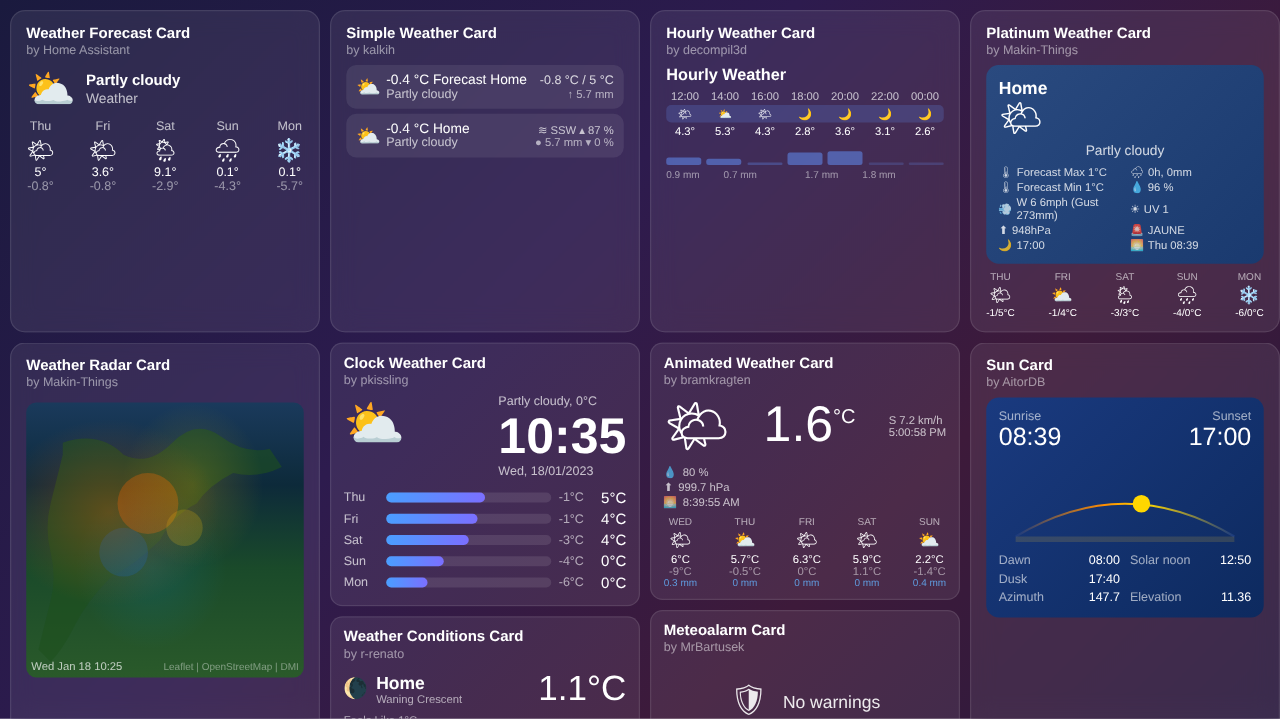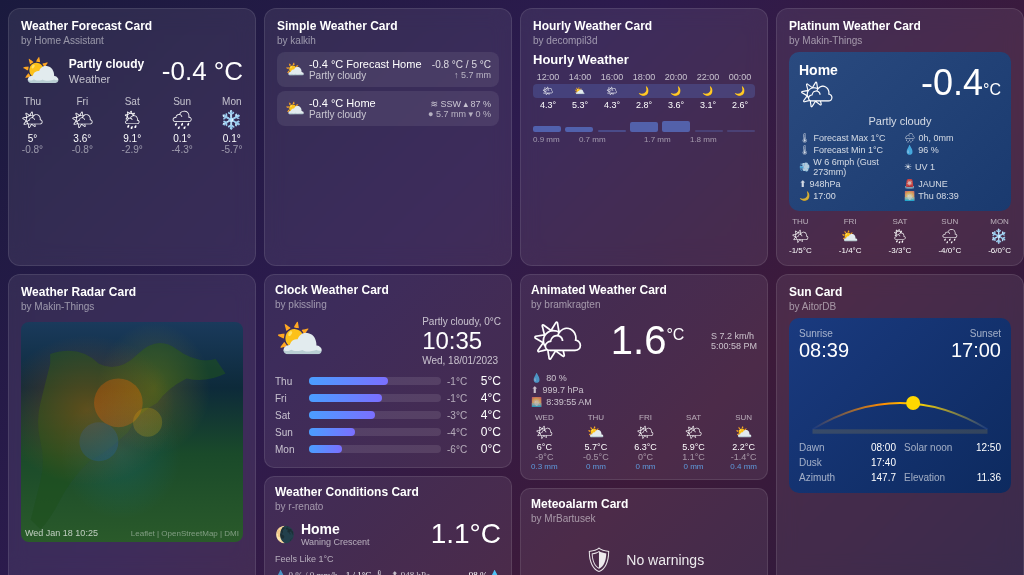--- a/index.html
+++ b/index.html
@@ -196,22 +196,22 @@
     .clock-right {
       text-align: left;
     }
 
     .clock-condition {
       font-size: 10px;
       color: rgba(255,255,255,0.7);
     }
 
     .clock-time {
-      font-size: 24px;
-      font-weight: 400;
+      font-size: 40px;
+      font-weight: 700;
     }
 
     .clock-date {
       font-size: 10px;
       color: rgba(255,255,255,0.7);
     }
 
     .clock-forecast {
       margin-top: 8px;
     }
@@ -559,21 +559,20 @@
   <div class="card-title">Weather Forecast Card</div>
   <div class="card-author">by Home Assistant</div>
   <div class="forecast-main">
     <div class="forecast-icon-area">
       <span class="weather-icon-lg">⛅</span>
       <div>
         <div class="card-title">Partly cloudy</div>
         <div class="forecast-label">Weather</div>
       </div>
     </div>
-    <div class="forecast-temp-main">-0.4 °C</div>
   </div>
   <div class="forecast-days">
     <div class="forecast-day">
       <div class="day-name">Thu</div>
       <div class="day-icon">🌤</div>
       <div class="day-high">5°</div>
       <div class="day-low">-0.8°</div>
     </div>
     <div class="forecast-day">
       <div class="day-name">Fri</div>
@@ -685,23 +684,20 @@
 </div>
 
 <div class="card platinum-card">
   <div class="card-title">Platinum Weather Card</div>
   <div class="card-author">by Makin-Things</div>
   <div class="platinum-home">
     <div class="platinum-header">
       <div>
         <div class="platinum-title-area">Home</div>
         <span style="font-size:28px">🌤</span>
-      </div>
-      <div class="platinum-temp-main">
-        <span>-0.4</span><span style="font-size:16px">°C</span>
       </div>
     </div>
     <div class="platinum-condition">Partly cloudy</div>
     <div class="platinum-stats">
       <div class="platinum-stat">
           <span>🌡</span>
           <span>Forecast Max 1°C</span>
         </div>
       <div class="platinum-stat">
           <span>🌧</span>

